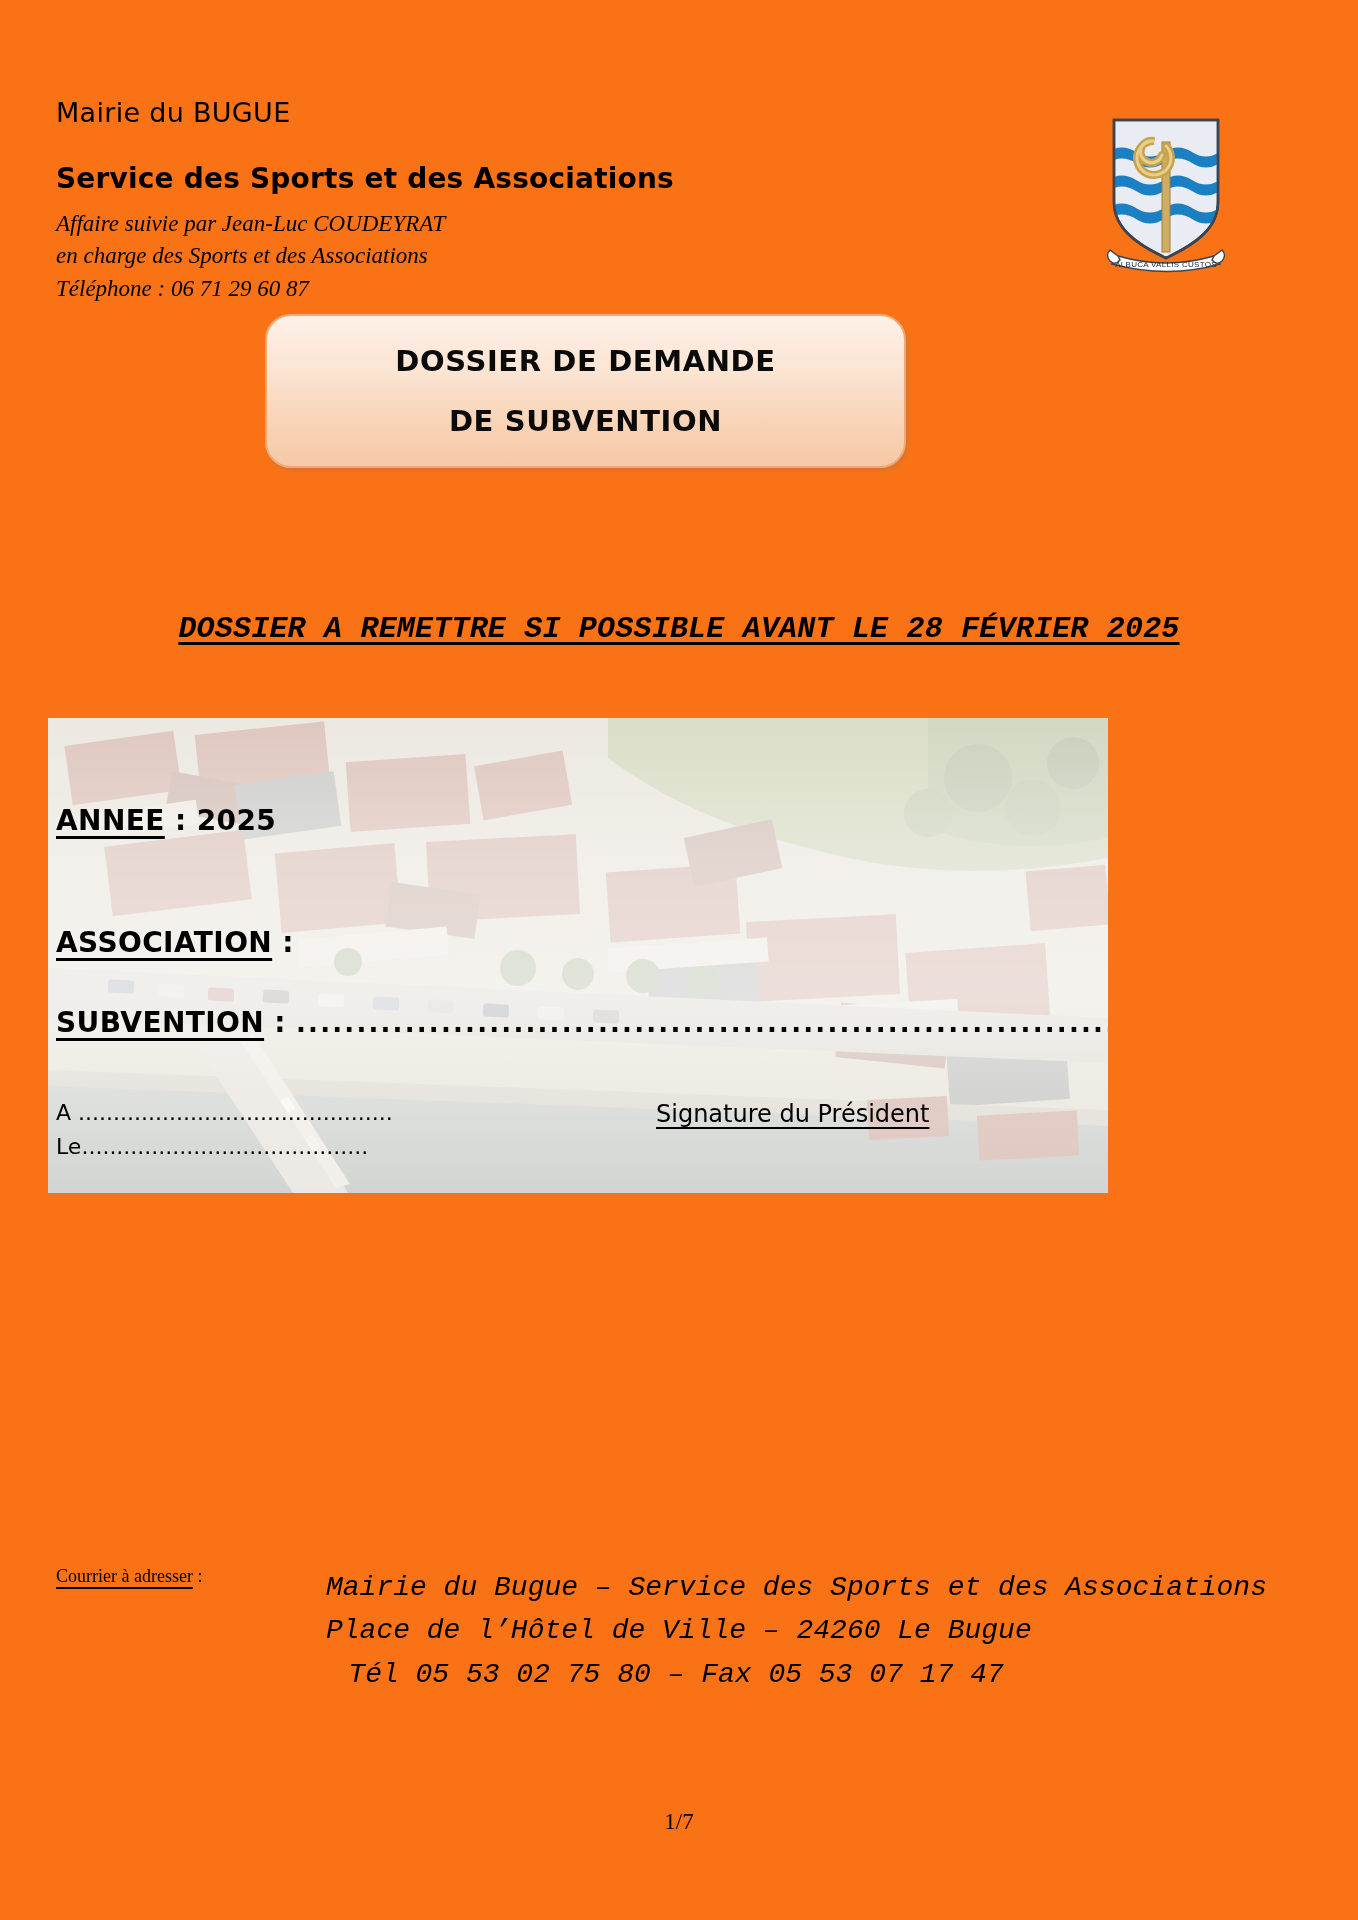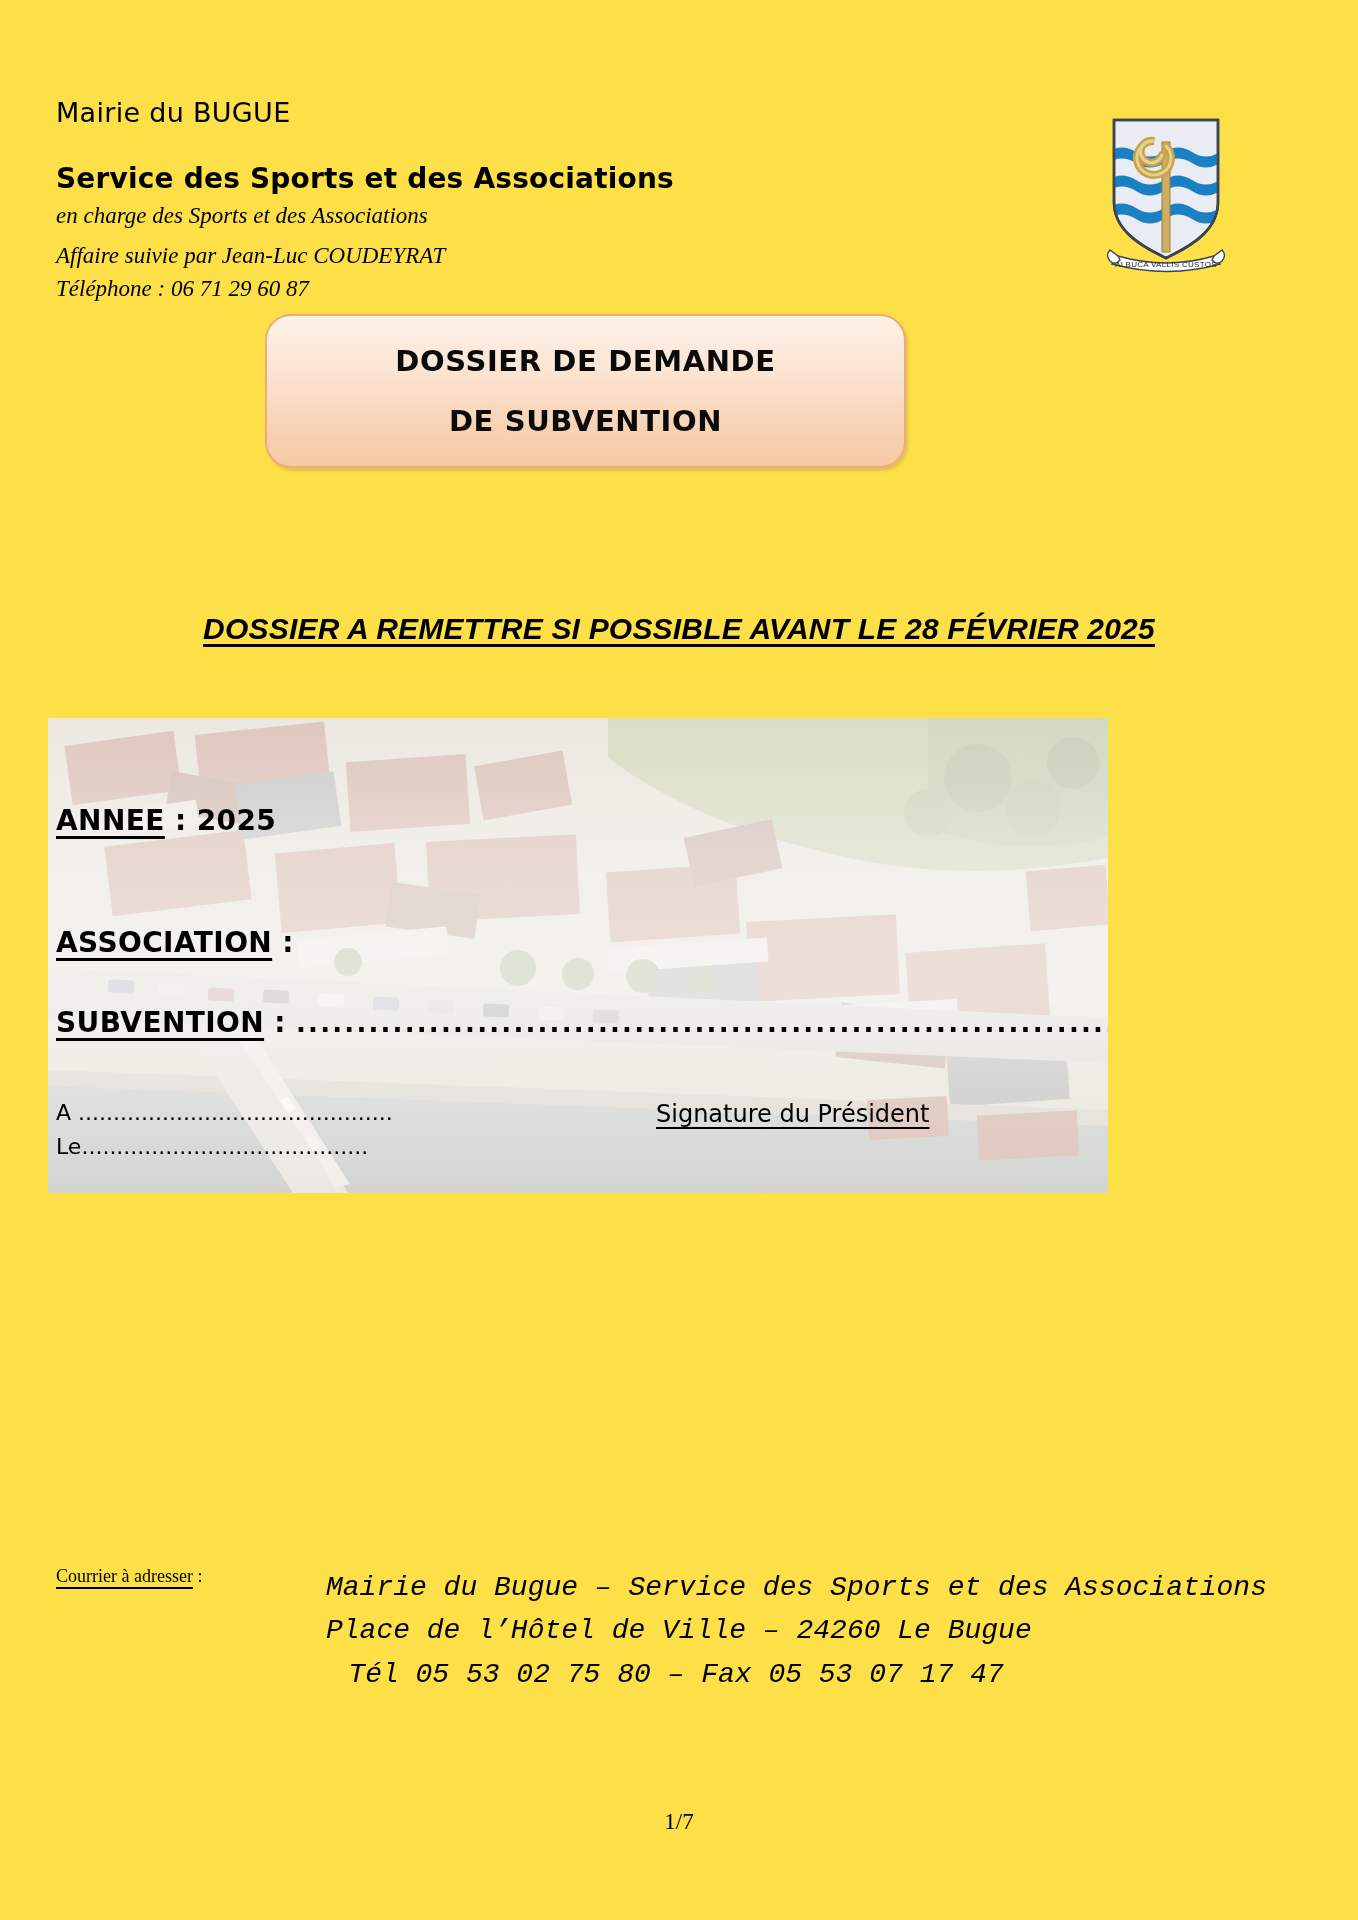--- a/index.html
+++ b/index.html
@@ -13,21 +13,21 @@
     height: 1920px;
     position: relative;
     font-family: "Liberation Sans", sans-serif;
     color: #000000;
     overflow: hidden;
   }
 
   .page {
     position: absolute;
     inset: 0;
-    background: #fde047;
+    background: #f97316;
   }
 
   
   .header {
     position: absolute;
     left: 56px;
     top: 96px;
     width: 980px;
   }
   .hdr-line1 {
@@ -98,21 +98,21 @@
 
   
   .deadline {
     position: absolute;
     left: 0;
     top: 612px;
     width: 1358px;
     text-align: center;
   }
   .deadline span {
-    font-family: Liberation Sans, sans-serif;
+    font-family: Liberation Mono, monospace;
     font-style: italic;
     font-weight: 700;
     font-size: 30px;
     letter-spacing: 0.2px;
     text-decoration: underline;
     text-underline-offset: 5px;
     color: #000;
   }
 
   
@@ -254,22 +254,22 @@
   }
 </style>
 </head>
 <body>
 
 <div class="page">
 
   <div class="header">
     <div class="hdr-line1">Mairie du BUGUE</div>
     <div class="hdr-line2">Service des Sports et des Associations</div>
+    <div class="hdr-italic first">Affaire suivie par Jean-Luc COUDEYRAT</div>
     <div class="hdr-italic">en charge des Sports et des Associations</div>
-    <div class="hdr-italic first">Affaire suivie par Jean-Luc COUDEYRAT</div>
     <div class="hdr-italic">Téléphone : 06 71 29 60 87</div>
   </div>
 
   <div class="crest">
     <svg viewBox="0 0 148 172" xmlns="http://www.w3.org/2000/svg">
       <defs>
         <clipPath id="shieldClip">
           <path d="M22 14 H126 V96 C126 122 104 138 74 152 C44 138 22 122 22 96 Z"></path>
         </clipPath>
       </defs>

